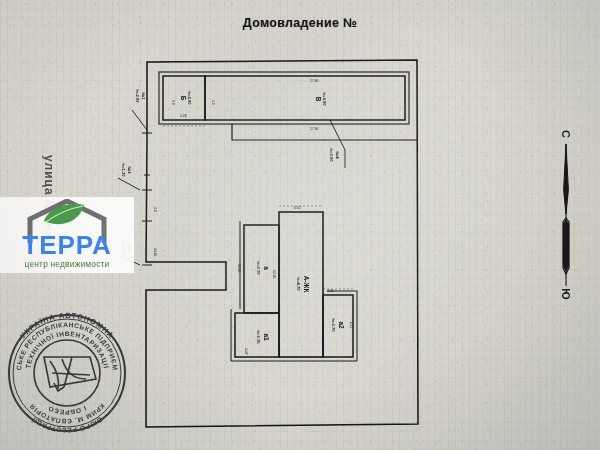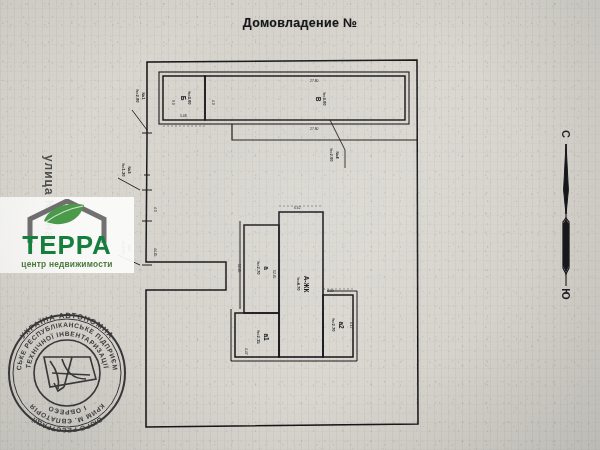--- a/index.html
+++ b/index.html
@@ -66,25 +66,25 @@
 
   
   #logo{
     position:absolute;left:0px;top:197px;width:134px;height:76px;
     background:rgba(252,252,251,.93);
     display:flex;flex-direction:column;align-items:center;justify-content:flex-end;
     padding-bottom:4px;box-sizing:border-box;
   }
   #logo-mark{position:absolute;left:10px;top:2px;width:114px;height:46px;}
   #logo-word{
-    font-size:26px;font-weight:bold;color:#15803d;letter-spacing:1px;
+    font-size:26px;font-weight:bold;color:#3b82f6;letter-spacing:1px;
     line-height:26px;position:relative;z-index:3;
   }
   #logo-sub{
-    font-size:8.4px;font-weight:bold;color:#4a7a3c;letter-spacing:.2px;
+    font-size:8.4px;font-weight:normal;color:#4a7a3c;letter-spacing:.2px;
     margin-top:1px;position:relative;z-index:3;
   }
 
   
   #stamp{position:absolute;left:-6px;top:287px;width:146px;height:160px;opacity:.82;}
 
   .curved{font-size:7.6px;font-weight:bold;fill:#15151a;letter-spacing:.9px;}
   .curved-sm{font-size:6.6px;font-weight:bold;fill:#15151a;letter-spacing:.6px;}
 
   

